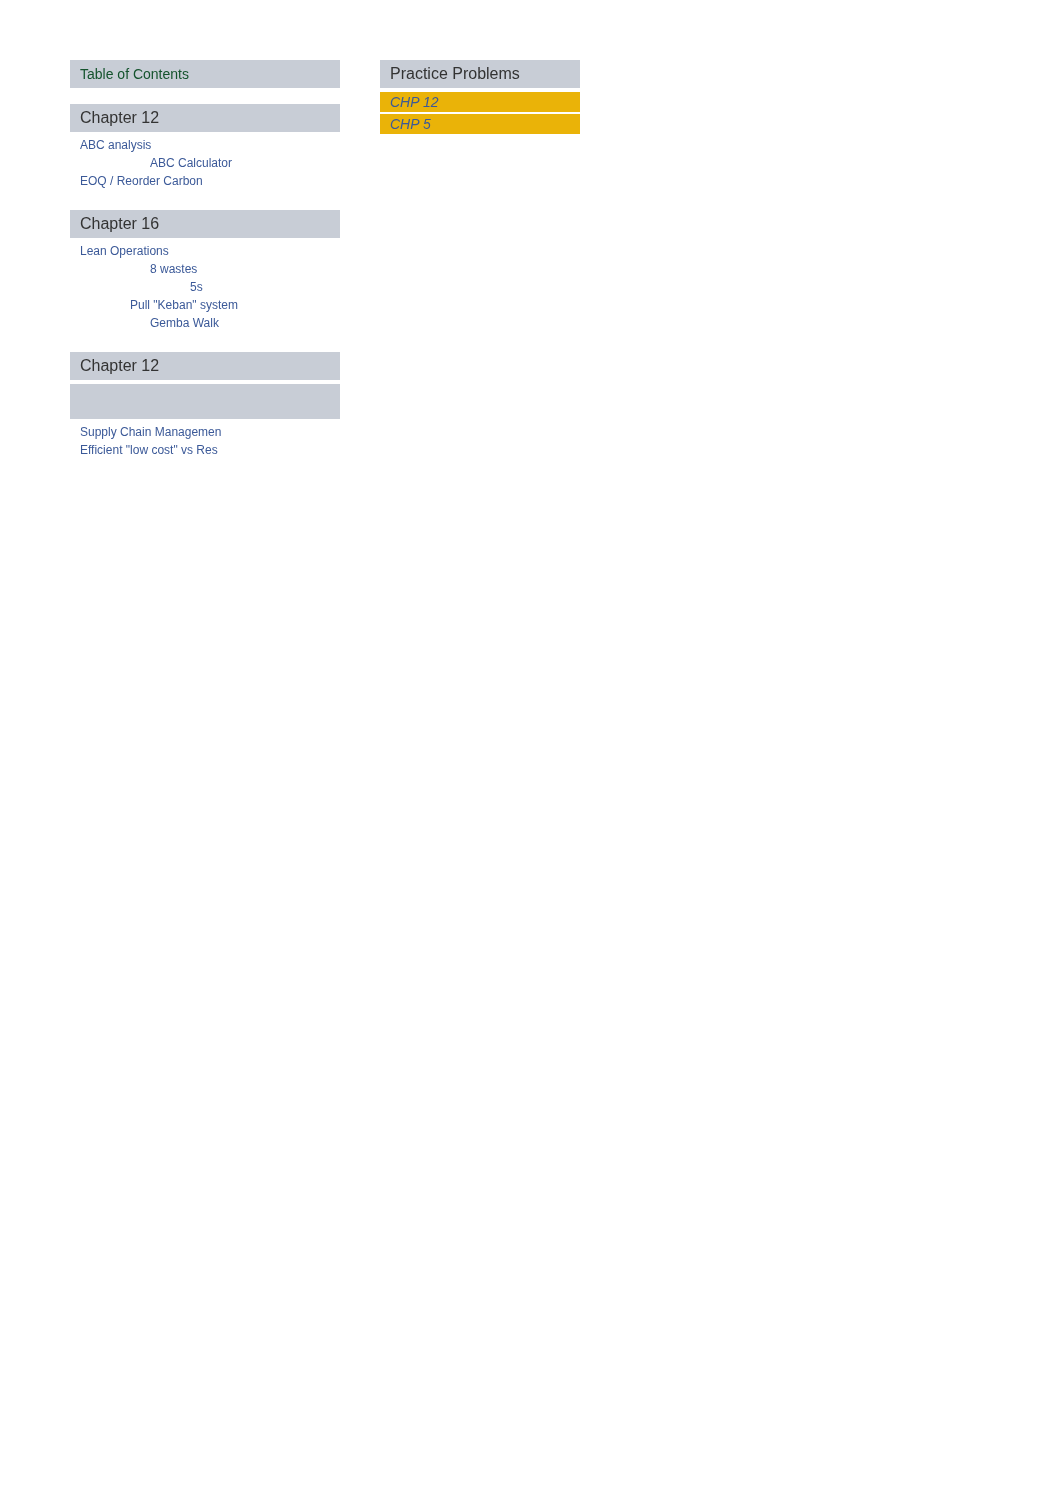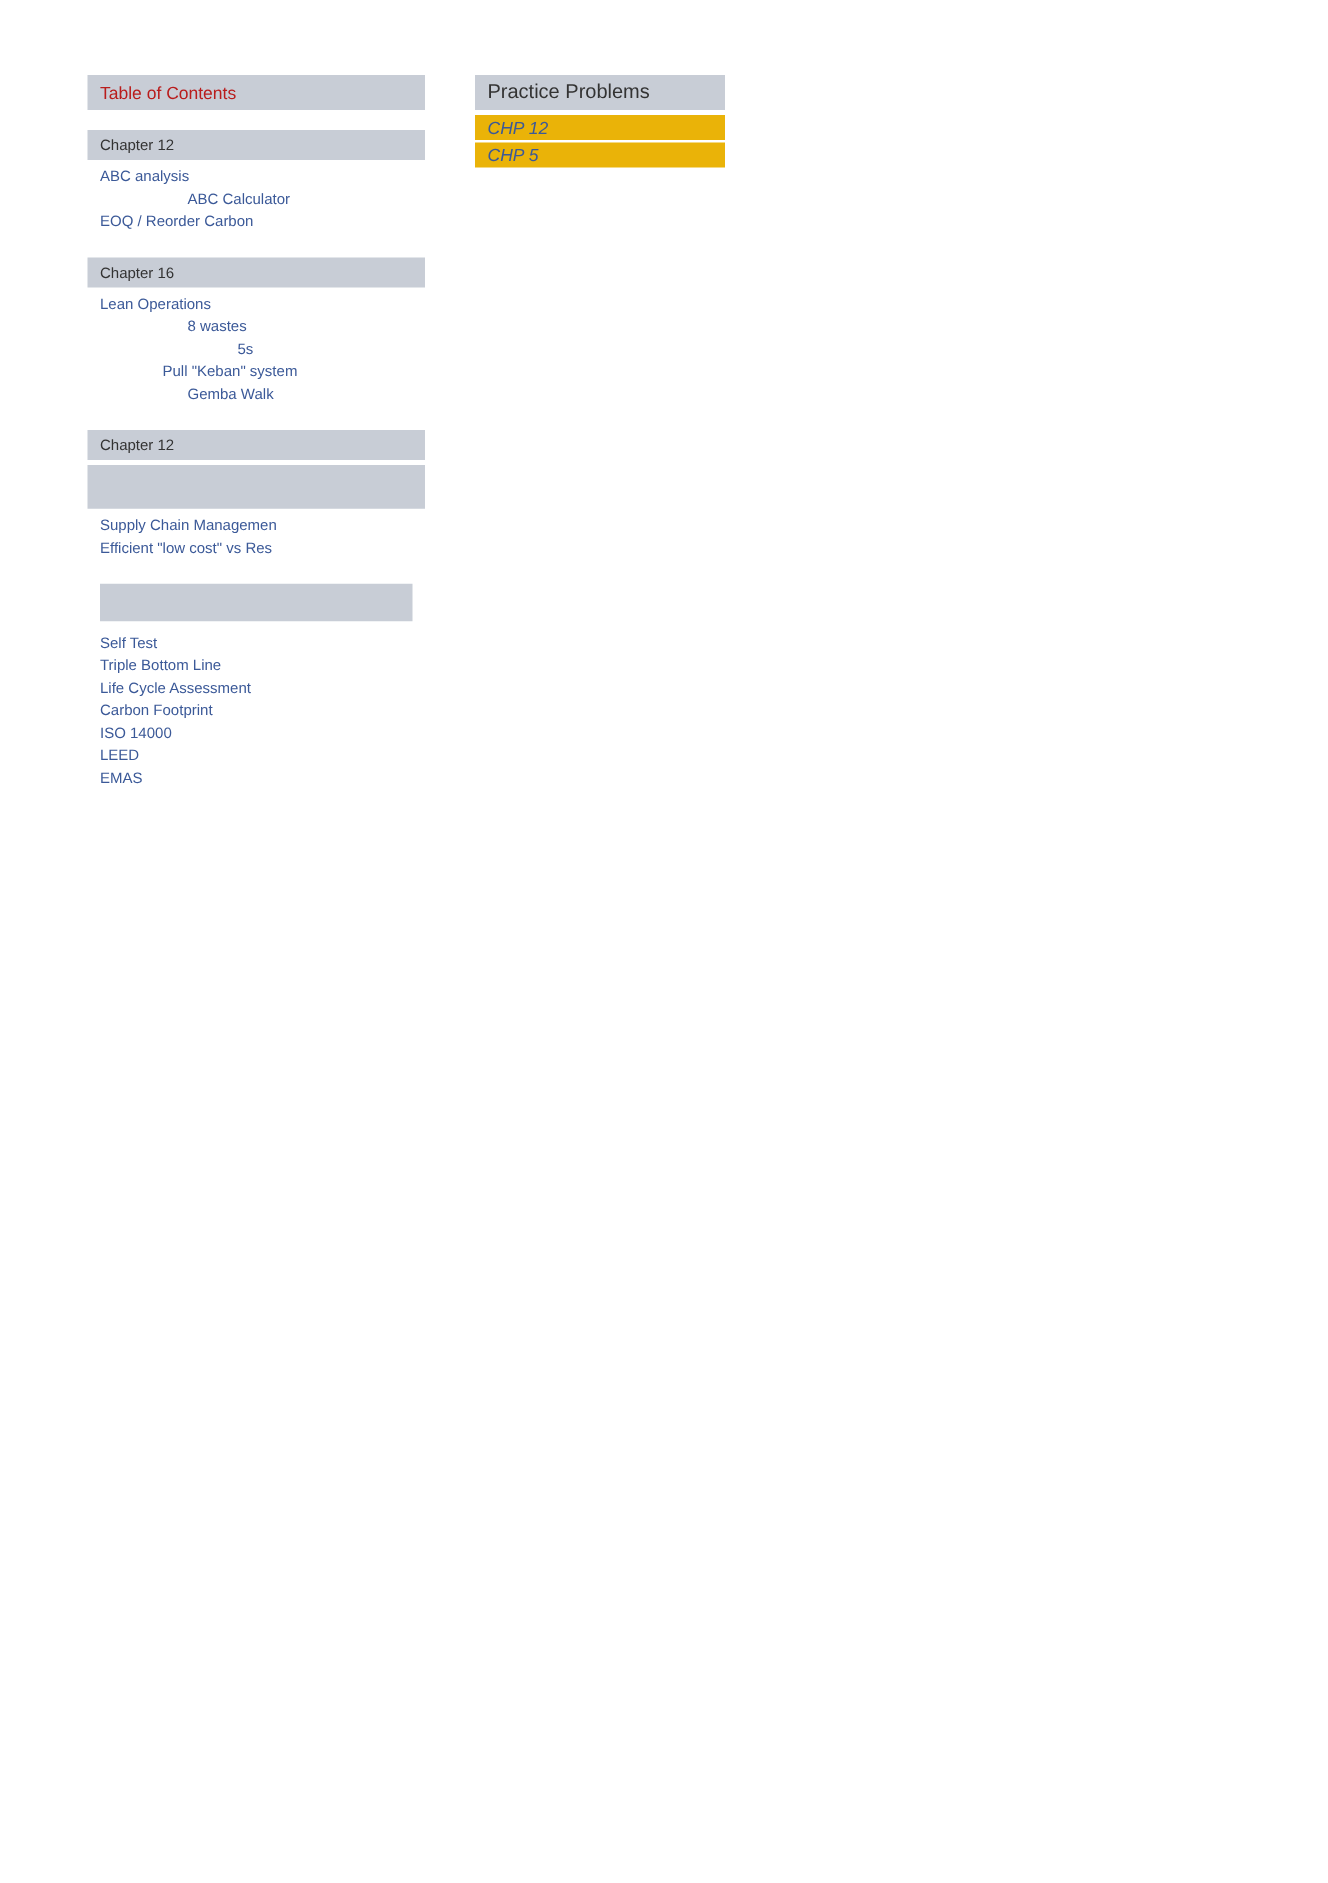--- a/index.html
+++ b/index.html
@@ -32,32 +32,32 @@
     .right-panel {
       width: 200px;
       flex-shrink: 0;
     }
 
     .toc-title {
       background-color: #c8cdd6;
       padding: 6px 10px;
       font-size: 14px;
       font-weight: normal;
-      color: #b91c1c;
+      color: #14532d;
       margin-bottom: 16px;
     }
 
     .chapter-section {
       margin-bottom: 20px;
     }
 
     .chapter-header {
       background-color: #c8cdd6;
       padding: 5px 10px;
-      font-size: 12px;
+      font-size: 16px;
       color: #333;
       margin-bottom: 4px;
     }
 
     .toc-link {
       display: block;
       color: #3b5998;
       text-decoration: none;
       padding: 2px 10px;
       font-size: 12px;
@@ -134,30 +134,20 @@
       <a class="toc-link indent-1" href="#">Gemba Walk</a>
     </div>
 
     <div class="chapter-section">
       <div class="chapter-header">Chapter 12</div>
       <div class="chapter11-blank"></div>
       <a class="toc-link" href="#">Supply Chain Managemen</a>
       <a class="toc-link" href="#">Efficient "low cost" vs Res</a>
     </div>
 
-    <div class="chapter-section">
-      <div class="blank-box"></div>
-      <a class="toc-link" href="#">Self Test</a>
-      <a class="toc-link" href="#">Triple Bottom Line</a>
-      <a class="toc-link" href="#">Life Cycle Assessment</a>
-      <a class="toc-link" href="#">Carbon Footprint</a>
-      <a class="toc-link" href="#">ISO 14000</a>
-      <a class="toc-link" href="#">LEED</a>
-      <a class="toc-link" href="#">EMAS</a>
-    </div>
 
   </div>
 
   <div class="right-panel">
     <div class="practice-section">
       <div class="practice-header">Practice Problems</div>
       <a class="practice-link" href="#">CHP 12</a>
       <a class="practice-link" href="#">CHP 5</a>
     </div>
   </div>

